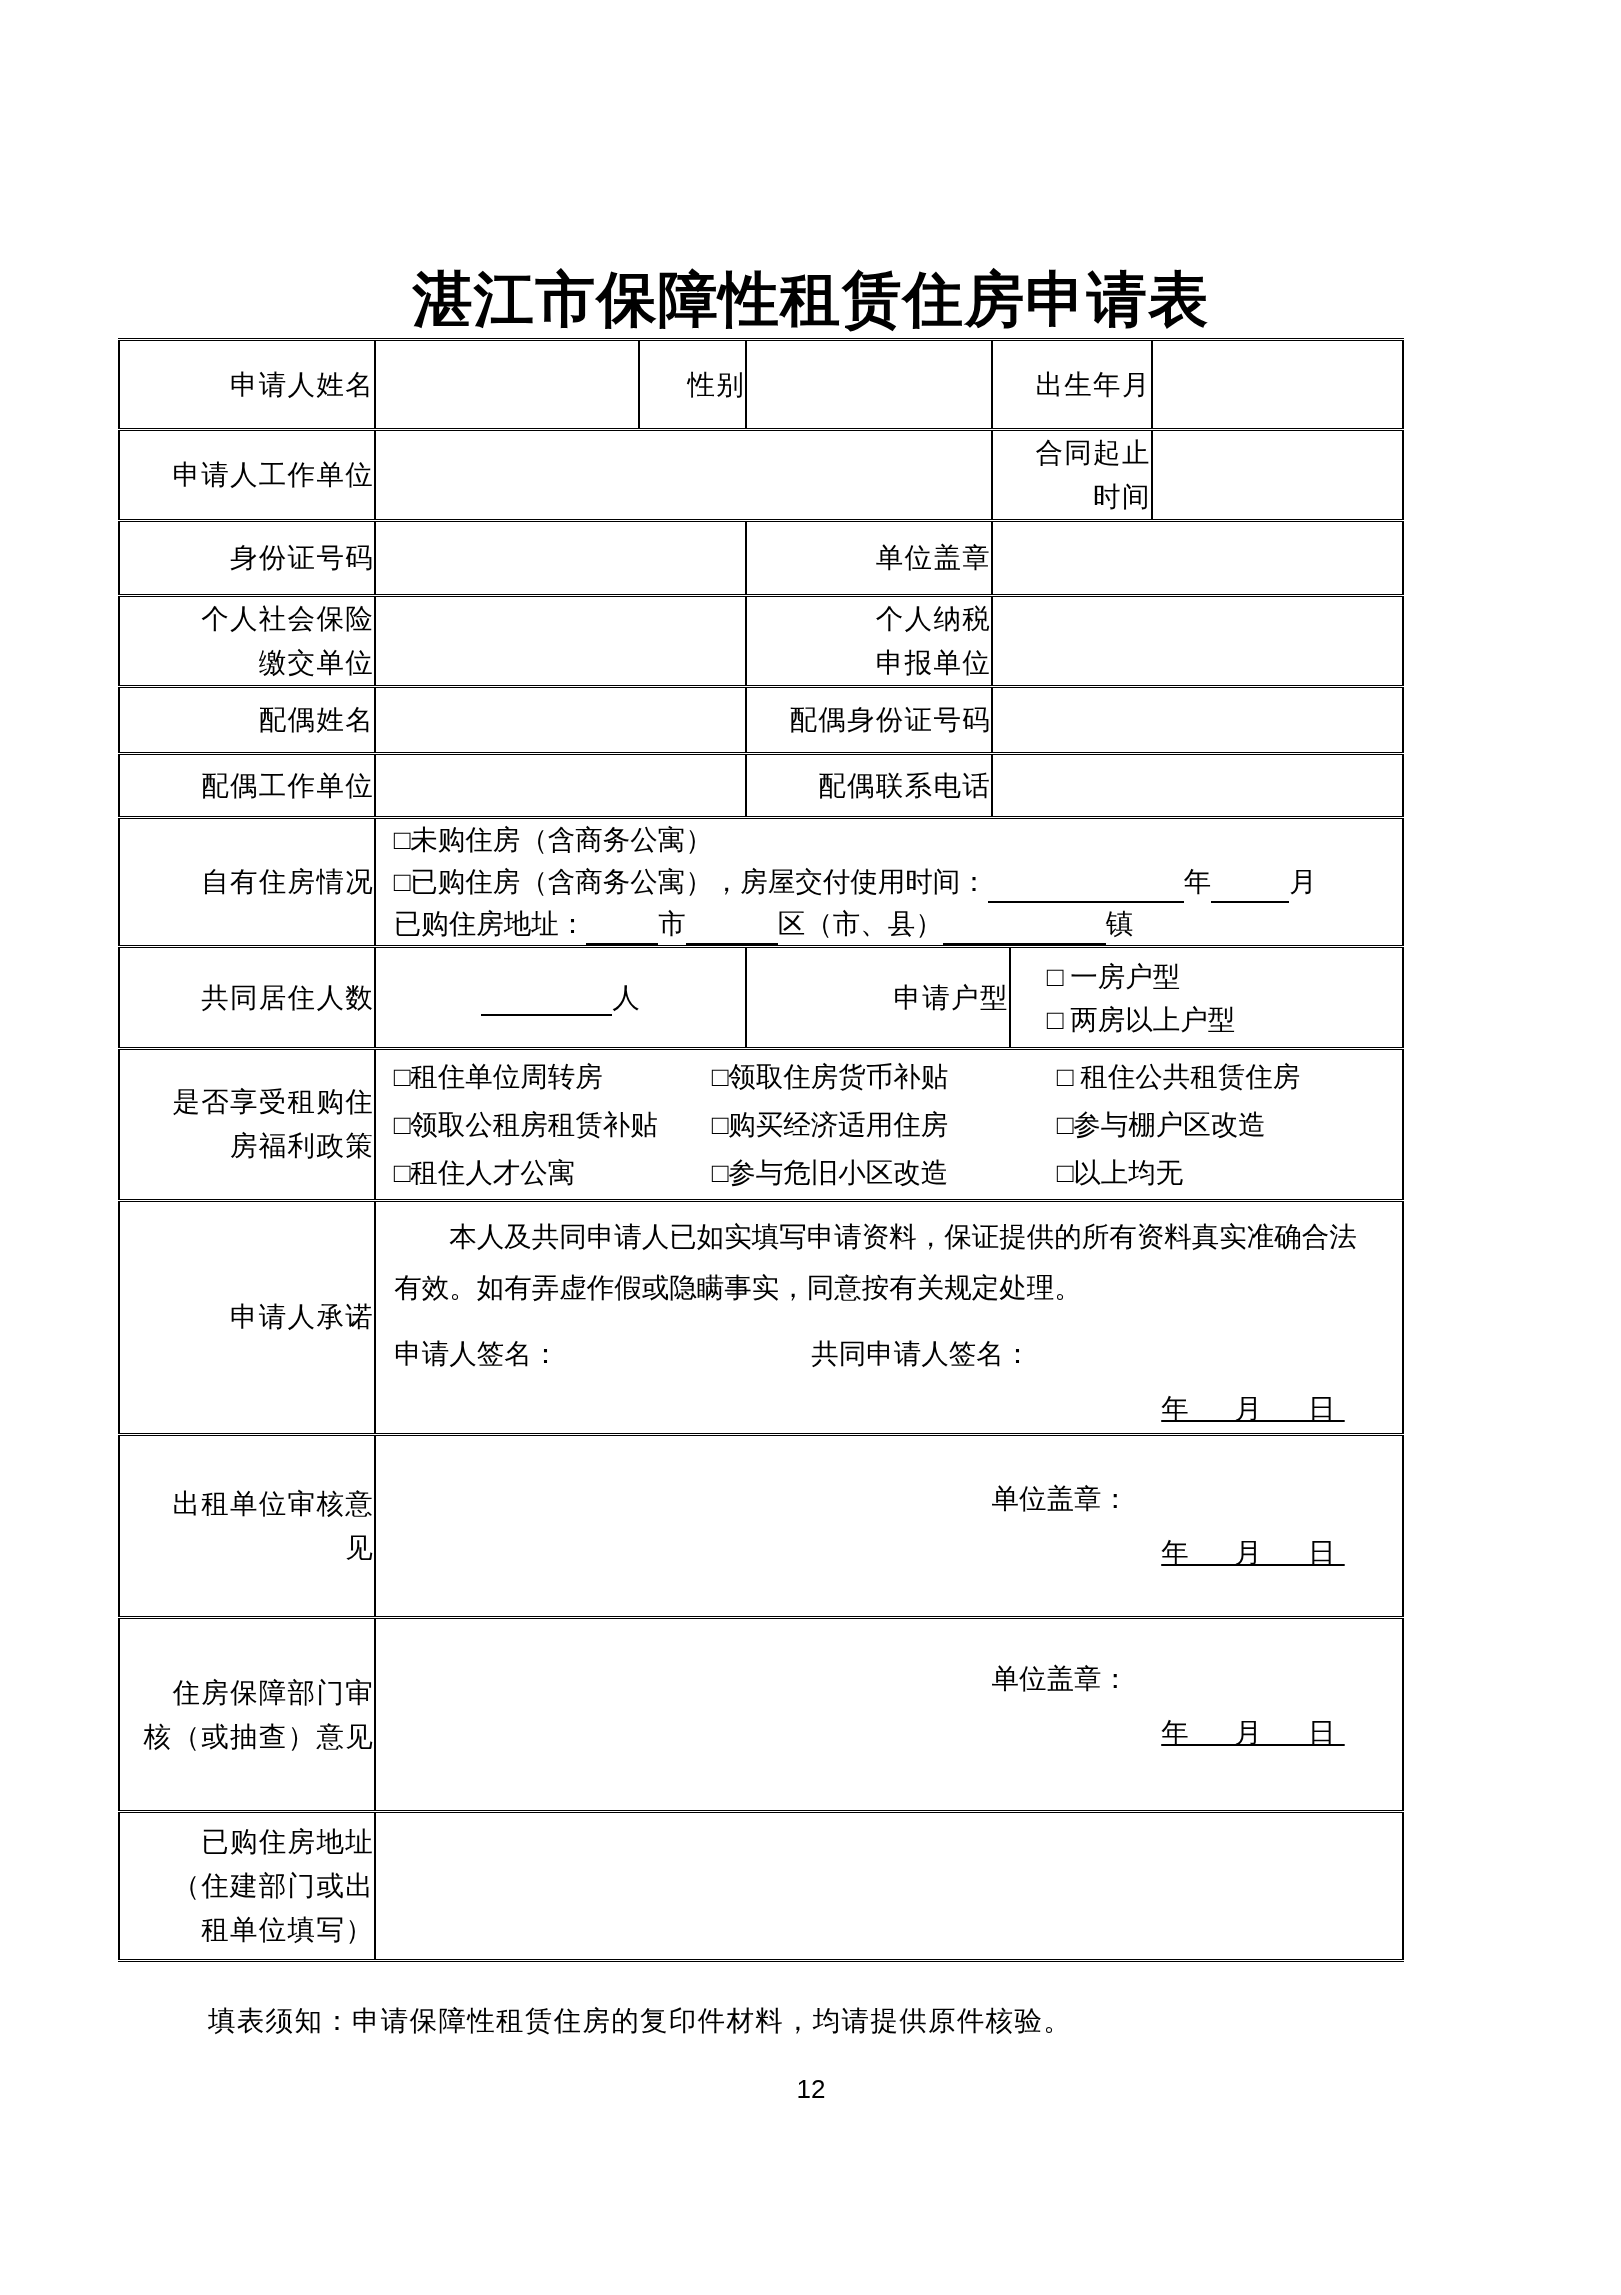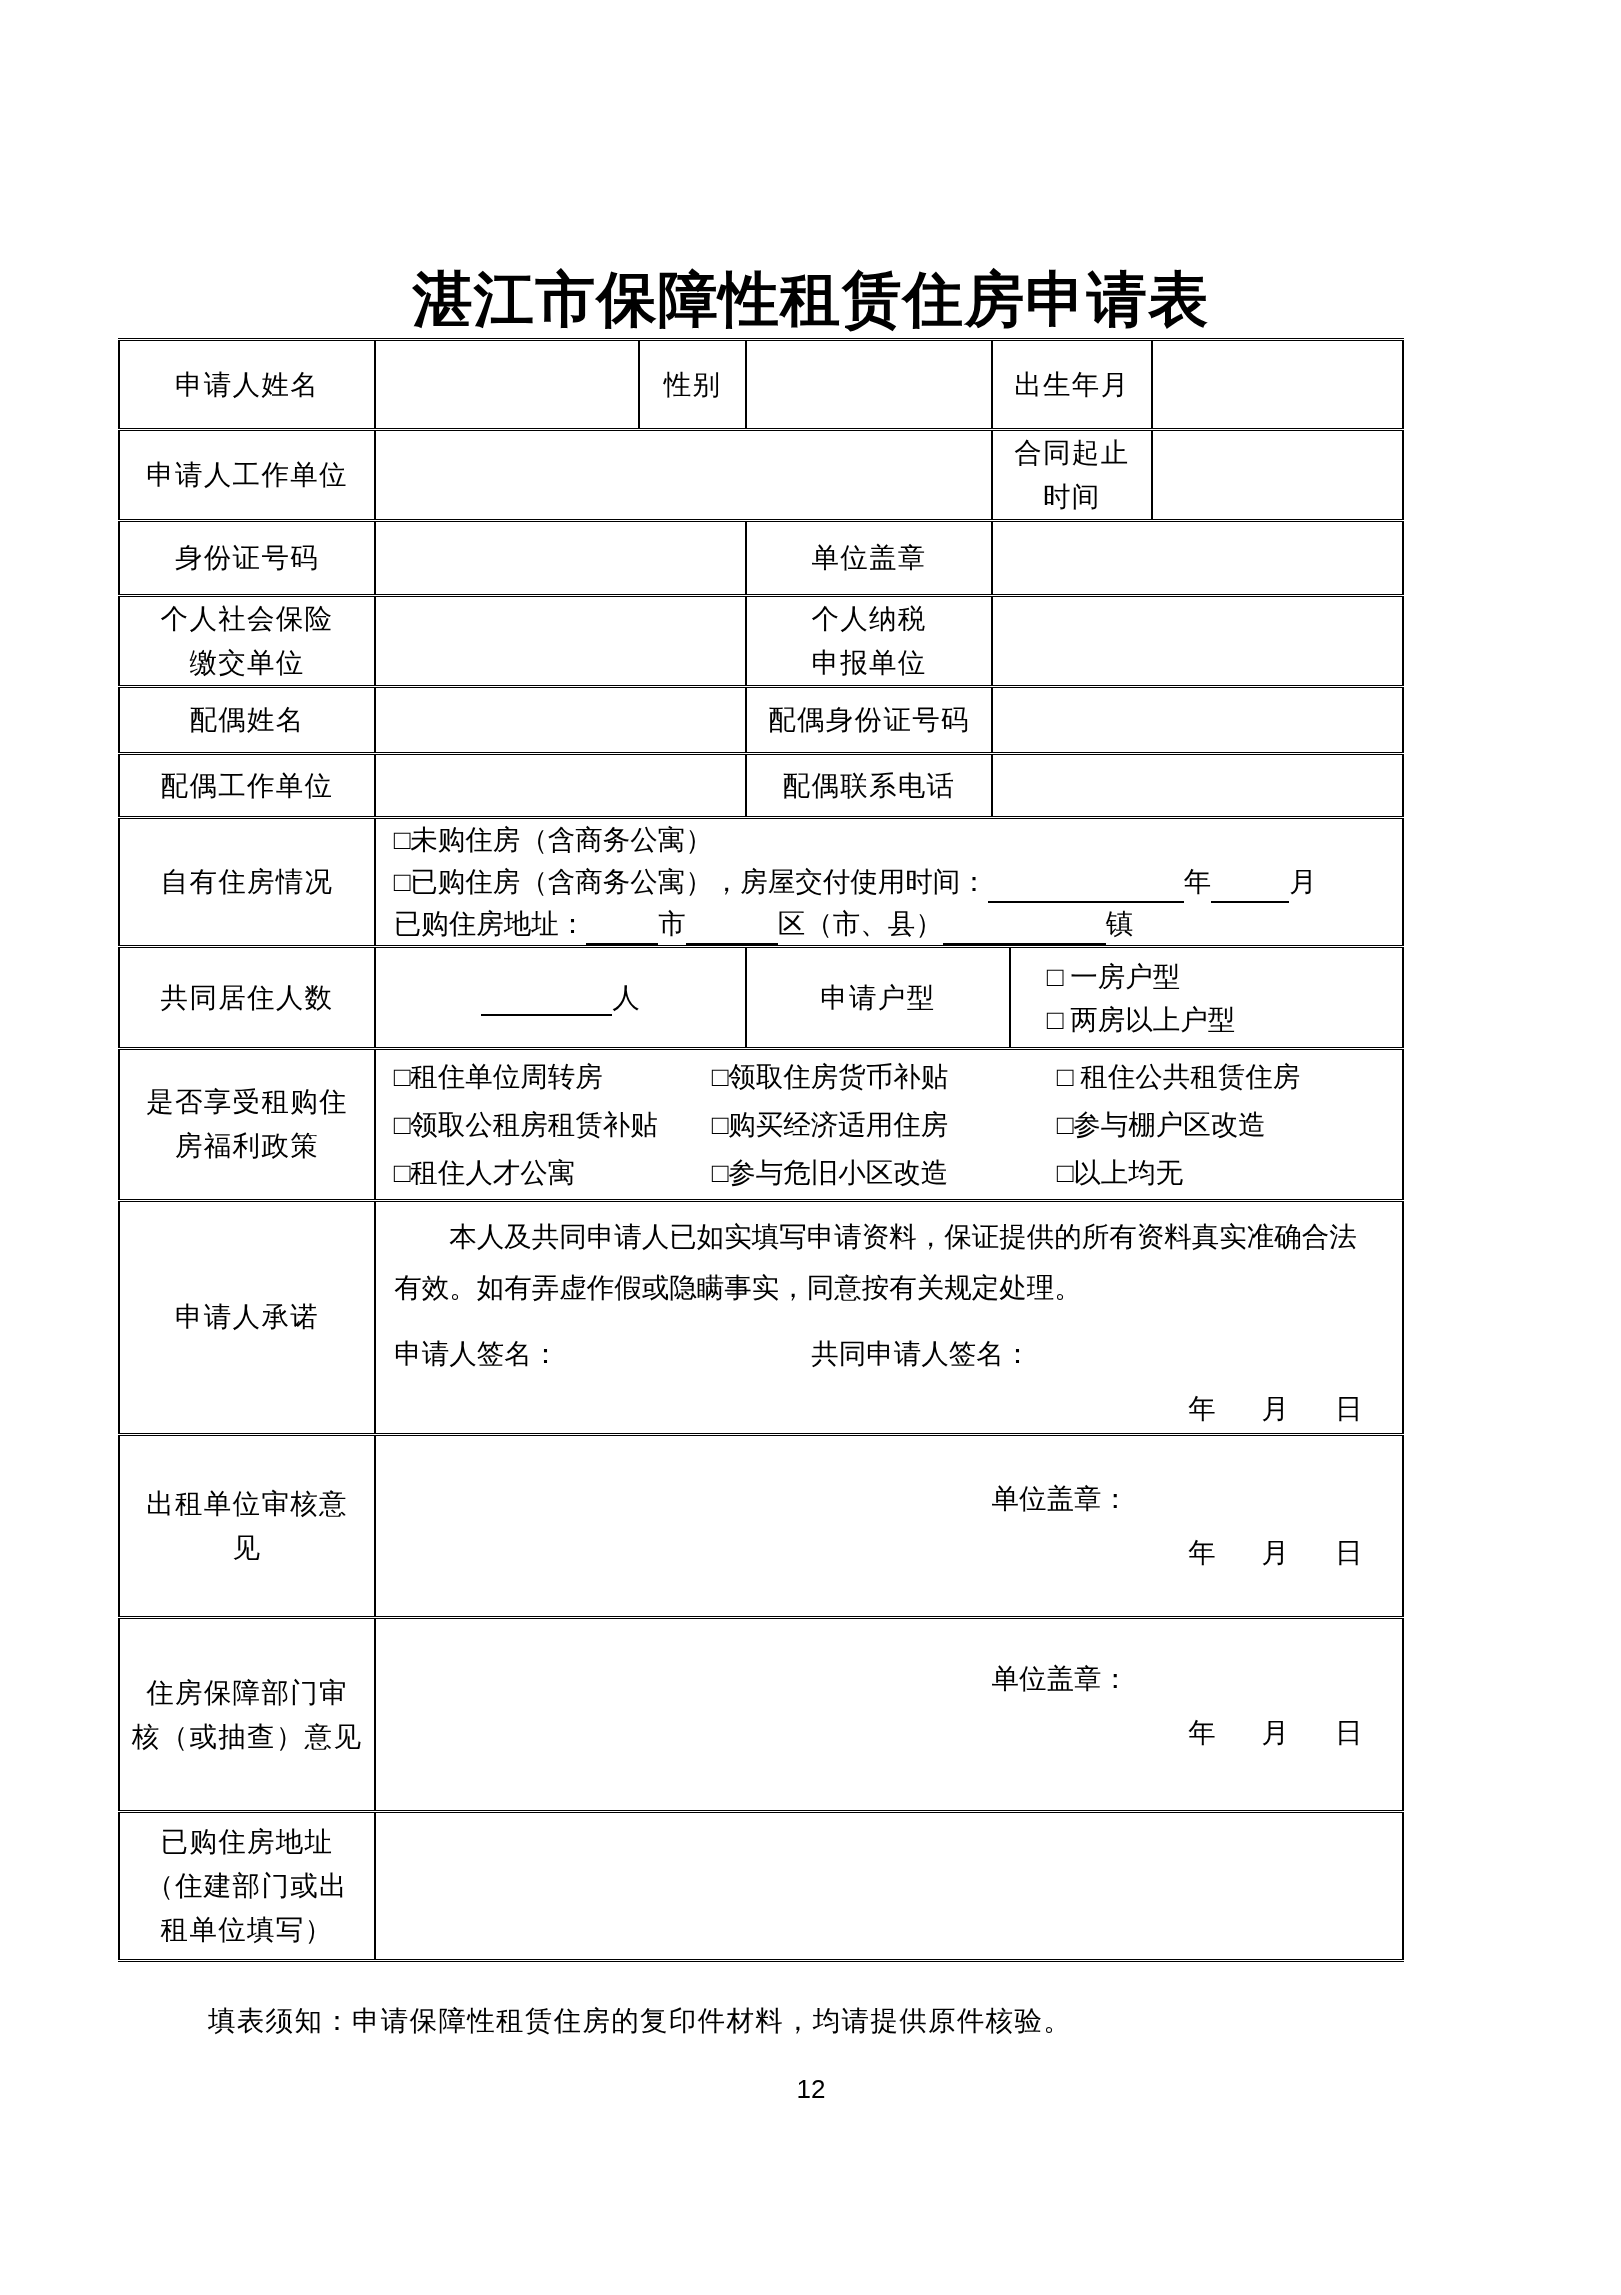--- a/index.html
+++ b/index.html
@@ -16,42 +16,42 @@
     position:absolute;left:118px;top:338px;width:1282px;
     border-collapse:collapse;table-layout:fixed;
     font-size:27.5px;
   }
   td{
     border:2px solid #000;
     border-top:3.9px double #000;
     border-bottom:3.9px double #000;
     padding:0;vertical-align:middle;overflow:hidden;
   }
-  .lbl{text-align:center;line-height:1.6;letter-spacing:1.3px;white-space:pre-line;}
+  .lbl{text-align:right;line-height:1.6;letter-spacing:1.3px;white-space:pre-line;}
   tr.r1{height:90px} tr.r2{height:86px} tr.r3{height:75px} tr.r4{height:87px}
   tr.r5{height:67px} tr.r6{height:64px}  tr.r7{height:129px} tr.r8{height:87px}
   tr.r9{height:102px} tr.r10{height:133px} tr.r11{height:213px} tr.r12{height:183px}
   tr.r13{height:194px} tr.r14{height:149px}
 
   .content{padding-left:17.7px;}
   .hline{line-height:42px;white-space:nowrap;}
   .blank{display:inline-block;border-bottom:2px solid #000;height:26px;vertical-align:bottom;}
   .b110{width:72px}.b120{width:78px}.b140{width:92px}.b200{width:131px}
   .b210{width:137px}.b250{width:163px}.b300{width:196px}
 
   .cellcenter{text-align:center;}
   .yesno{display:flex;justify-content:space-between;align-items:center;padding:0 39px;}
   .uopts{padding-left:36px;line-height:43px;}
   .wgrid{display:grid;grid-template-columns:318px 345px 1fr;row-gap:11px;
          padding:7.8px 0 7.8px 17.7px;line-height:1.35;align-content:center;}
   .commit{padding:10.5px 0 6.5px 0;vertical-align:top;}
   .cpara{line-height:1.85;text-indent:55px;padding:0 26px 0 18.3px;margin:0;}
   .sigline{margin-top:22px;padding-left:18.3px;}
   .cosig{margin-left:245px;}
-  .dateline{text-align:right;padding-right:30px;letter-spacing:9.2px;margin-top:18.3px;}
+  .dateline{text-align:right;padding-right:57px;letter-spacing:9.2px;margin-top:18.3px;text-decoration:underline;}
   .review{height:100%;display:flex;flex-direction:column;justify-content:center;}
   .review-low{justify-content:flex-end;padding-bottom:17px;}
   .seal{margin-left:60%;}
   .note{
     position:absolute;left:208px;top:2003px;font-size:27.5px;letter-spacing:1.3px;
   }
   .pagenum{
     position:absolute;top:2074px;left:0;width:100%;text-align:center;
     font-size:26px;font-family:"Liberation Sans","DejaVu Sans",sans-serif;
   }

